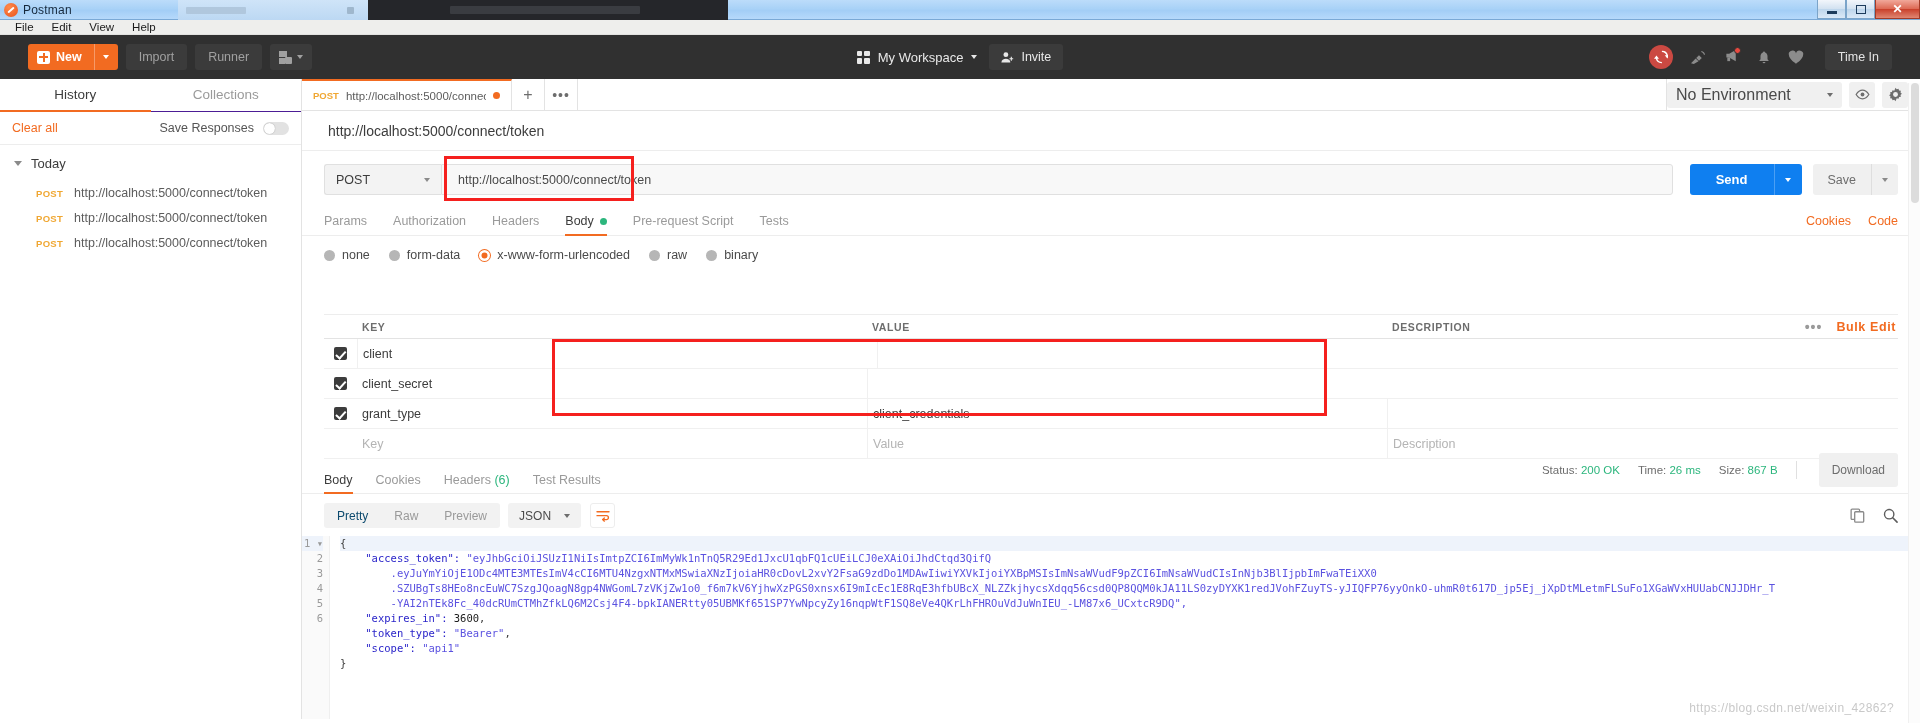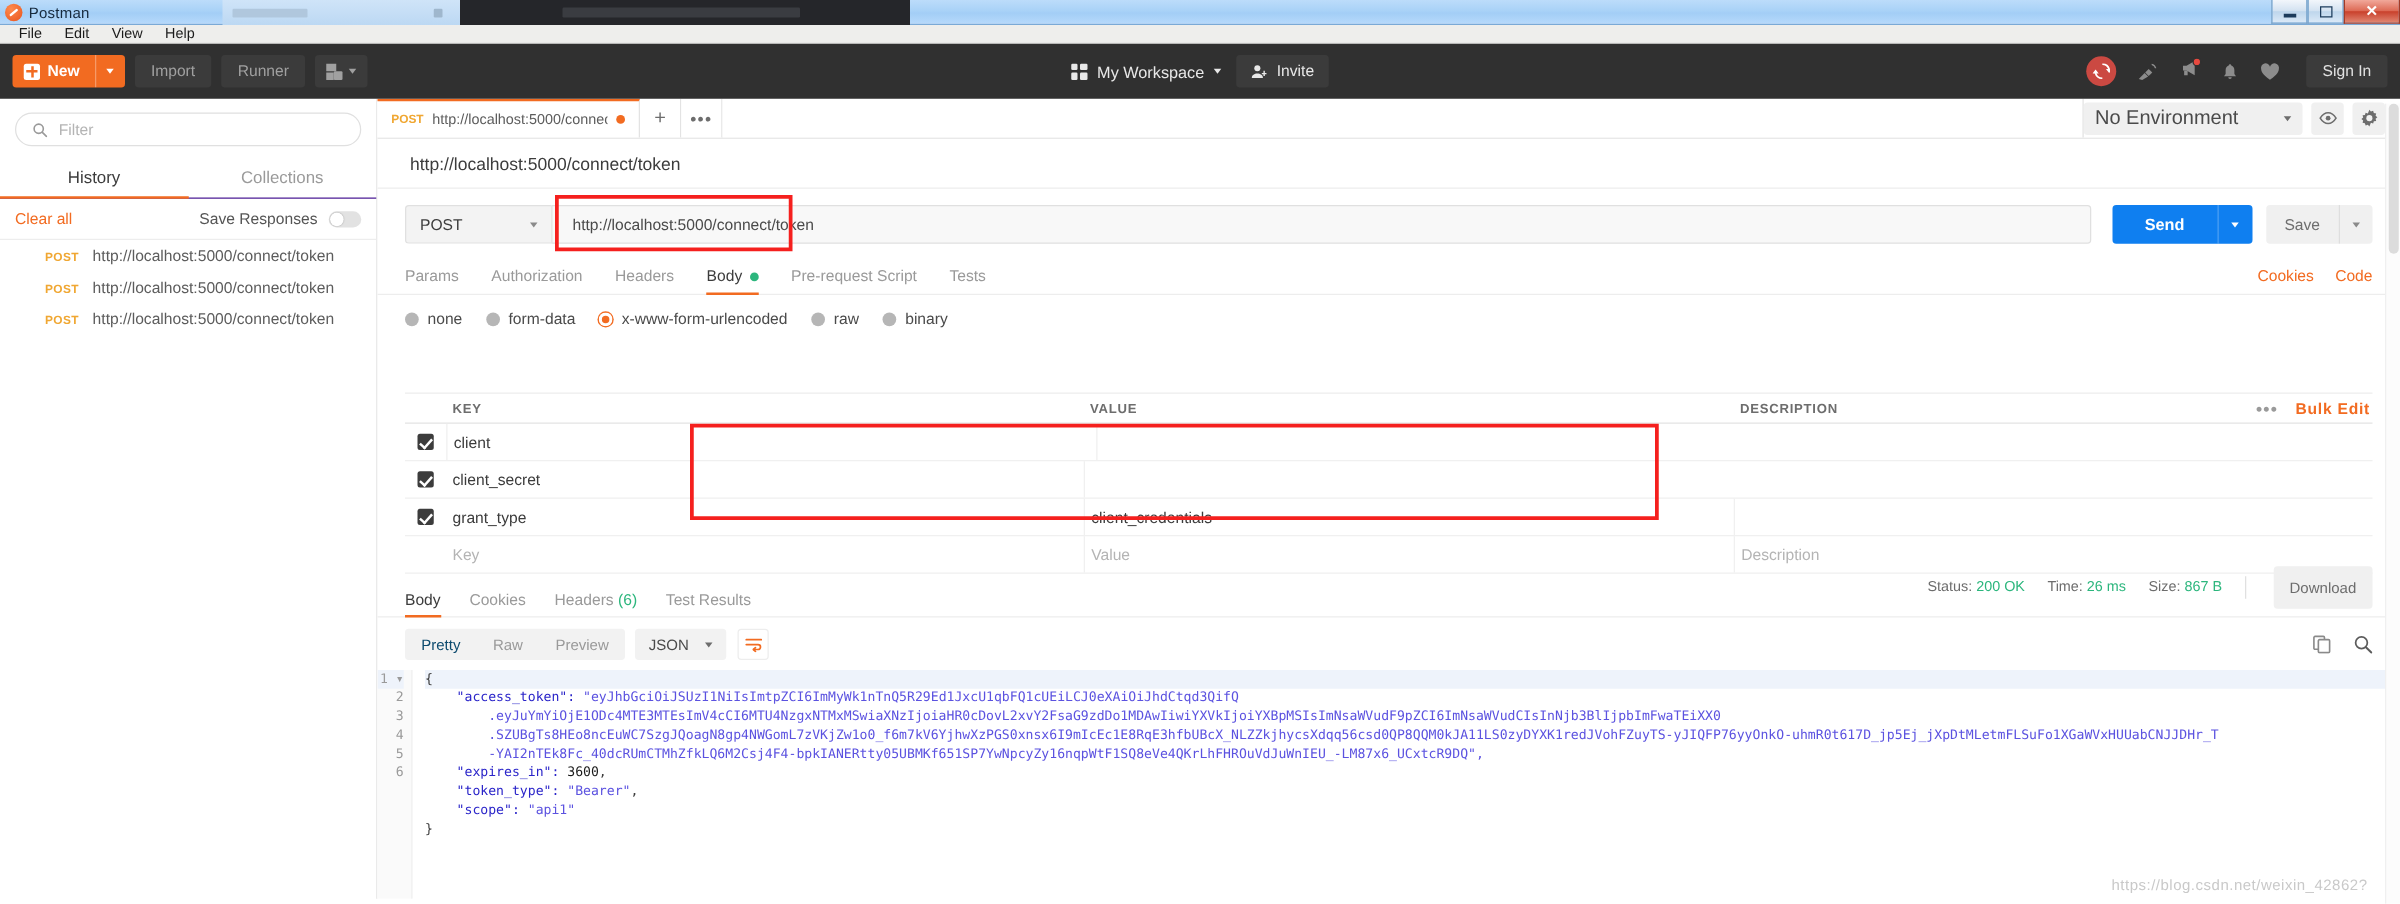--- a/index.html
+++ b/index.html
@@ -70,21 +70,21 @@
   
   .menubar {
     height: 15px; background: #eeeeec; display: flex; align-items: center;
     padding-left: 6px; border-bottom: 1px solid #e2e2e0;
   }
   .menubar span { font-size: 11.5px; color: #1b1b1b; padding: 0 9px; }
 
   
   .apptoolbar {
     height: 44px; background: #303030; display: flex; align-items: center;
-    padding: 0 10px; position: relative;
+    padding: 0 28px; position: relative;
   }
   .btn-new {
     display:flex; align-items:center; height:26px; background:#f26b21;
     border-radius:3px; overflow:hidden; color:#fff; font-size:12.5px; font-weight:bold;
   }
   .btn-new .lbl { display:flex; align-items:center; gap:6px; padding:0 12px 0 9px; height:100%; }
   .plusbox {
     width:13px; height:13px; background:#fff; border-radius:2px; position:relative;
   }
   .plusbox::before, .plusbox::after {
@@ -456,46 +456,41 @@
           </svg>
         <span class="reddot"></span>
       </div>
       <svg width="14" height="15" viewBox="0 0 16 16">
           <path d="M8 1a1.2 1.2 0 0 1 1.2 1.2C11 2.8 12 4.4 12 6.5V10l1.5 2H2.5L4 10V6.5C4 4.4 5 2.8 6.8 2.2A1.2 1.2 0 0 1 8 1z" fill="#8c8c8c"></path>
           <path d="M6.4 13h3.2a1.6 1.6 0 0 1-3.2 0z" fill="#8c8c8c"></path>
         </svg>
       <svg width="16" height="15" viewBox="0 0 18 16">
           <path d="M9 15S1 10 1 5.3A4 4 0 0 1 9 3.4 4 4 0 0 1 17 5.3C17 10 9 15 9 15z" fill="#8c8c8c"></path>
         </svg>
-      <div class="sign-in">Sign In</div>
+      <div class="sign-in">Time In</div>
     </div>
   </div>
 
   <div class="main">
 
     <div class="sidebar">
-      <div class="filter-wrap">
-        <div class="filter-box">
-          <svg width="12" height="12" viewBox="0 0 14 14">
-              <circle cx="5.8" cy="5.8" r="4.3" fill="none" stroke="#9a9a9a" stroke-width="1.5"></circle>
-              <path d="M9.2 9.2L13 13" stroke="#9a9a9a" stroke-width="1.5" stroke-linecap="round"></path>
-            </svg>
-          <span>Filter</span>
-        </div>
-      </div>
       <div class="side-tabs">
         <div class="side-tab active">History</div>
         <div class="side-tab">Collections</div>
       </div>
       <div class="side-actions">
         <span class="clear-all">Clear all</span>
         <span class="save-resp">
           <span>Save Responses</span>
           <span class="toggle"></span>
         </span>
+      </div>
+      <div class="hist-group">
+        <span class="tri-down"></span>
+        <span>Today</span>
       </div>
       <div class="hist-item">
         <span class="verb-post">POST</span>
         <span>http://localhost:5000/connect/token</span>
       </div>
       <div class="hist-item">
         <span class="verb-post">POST</span>
         <span>http://localhost:5000/connect/token</span>
       </div>
       <div class="hist-item">

